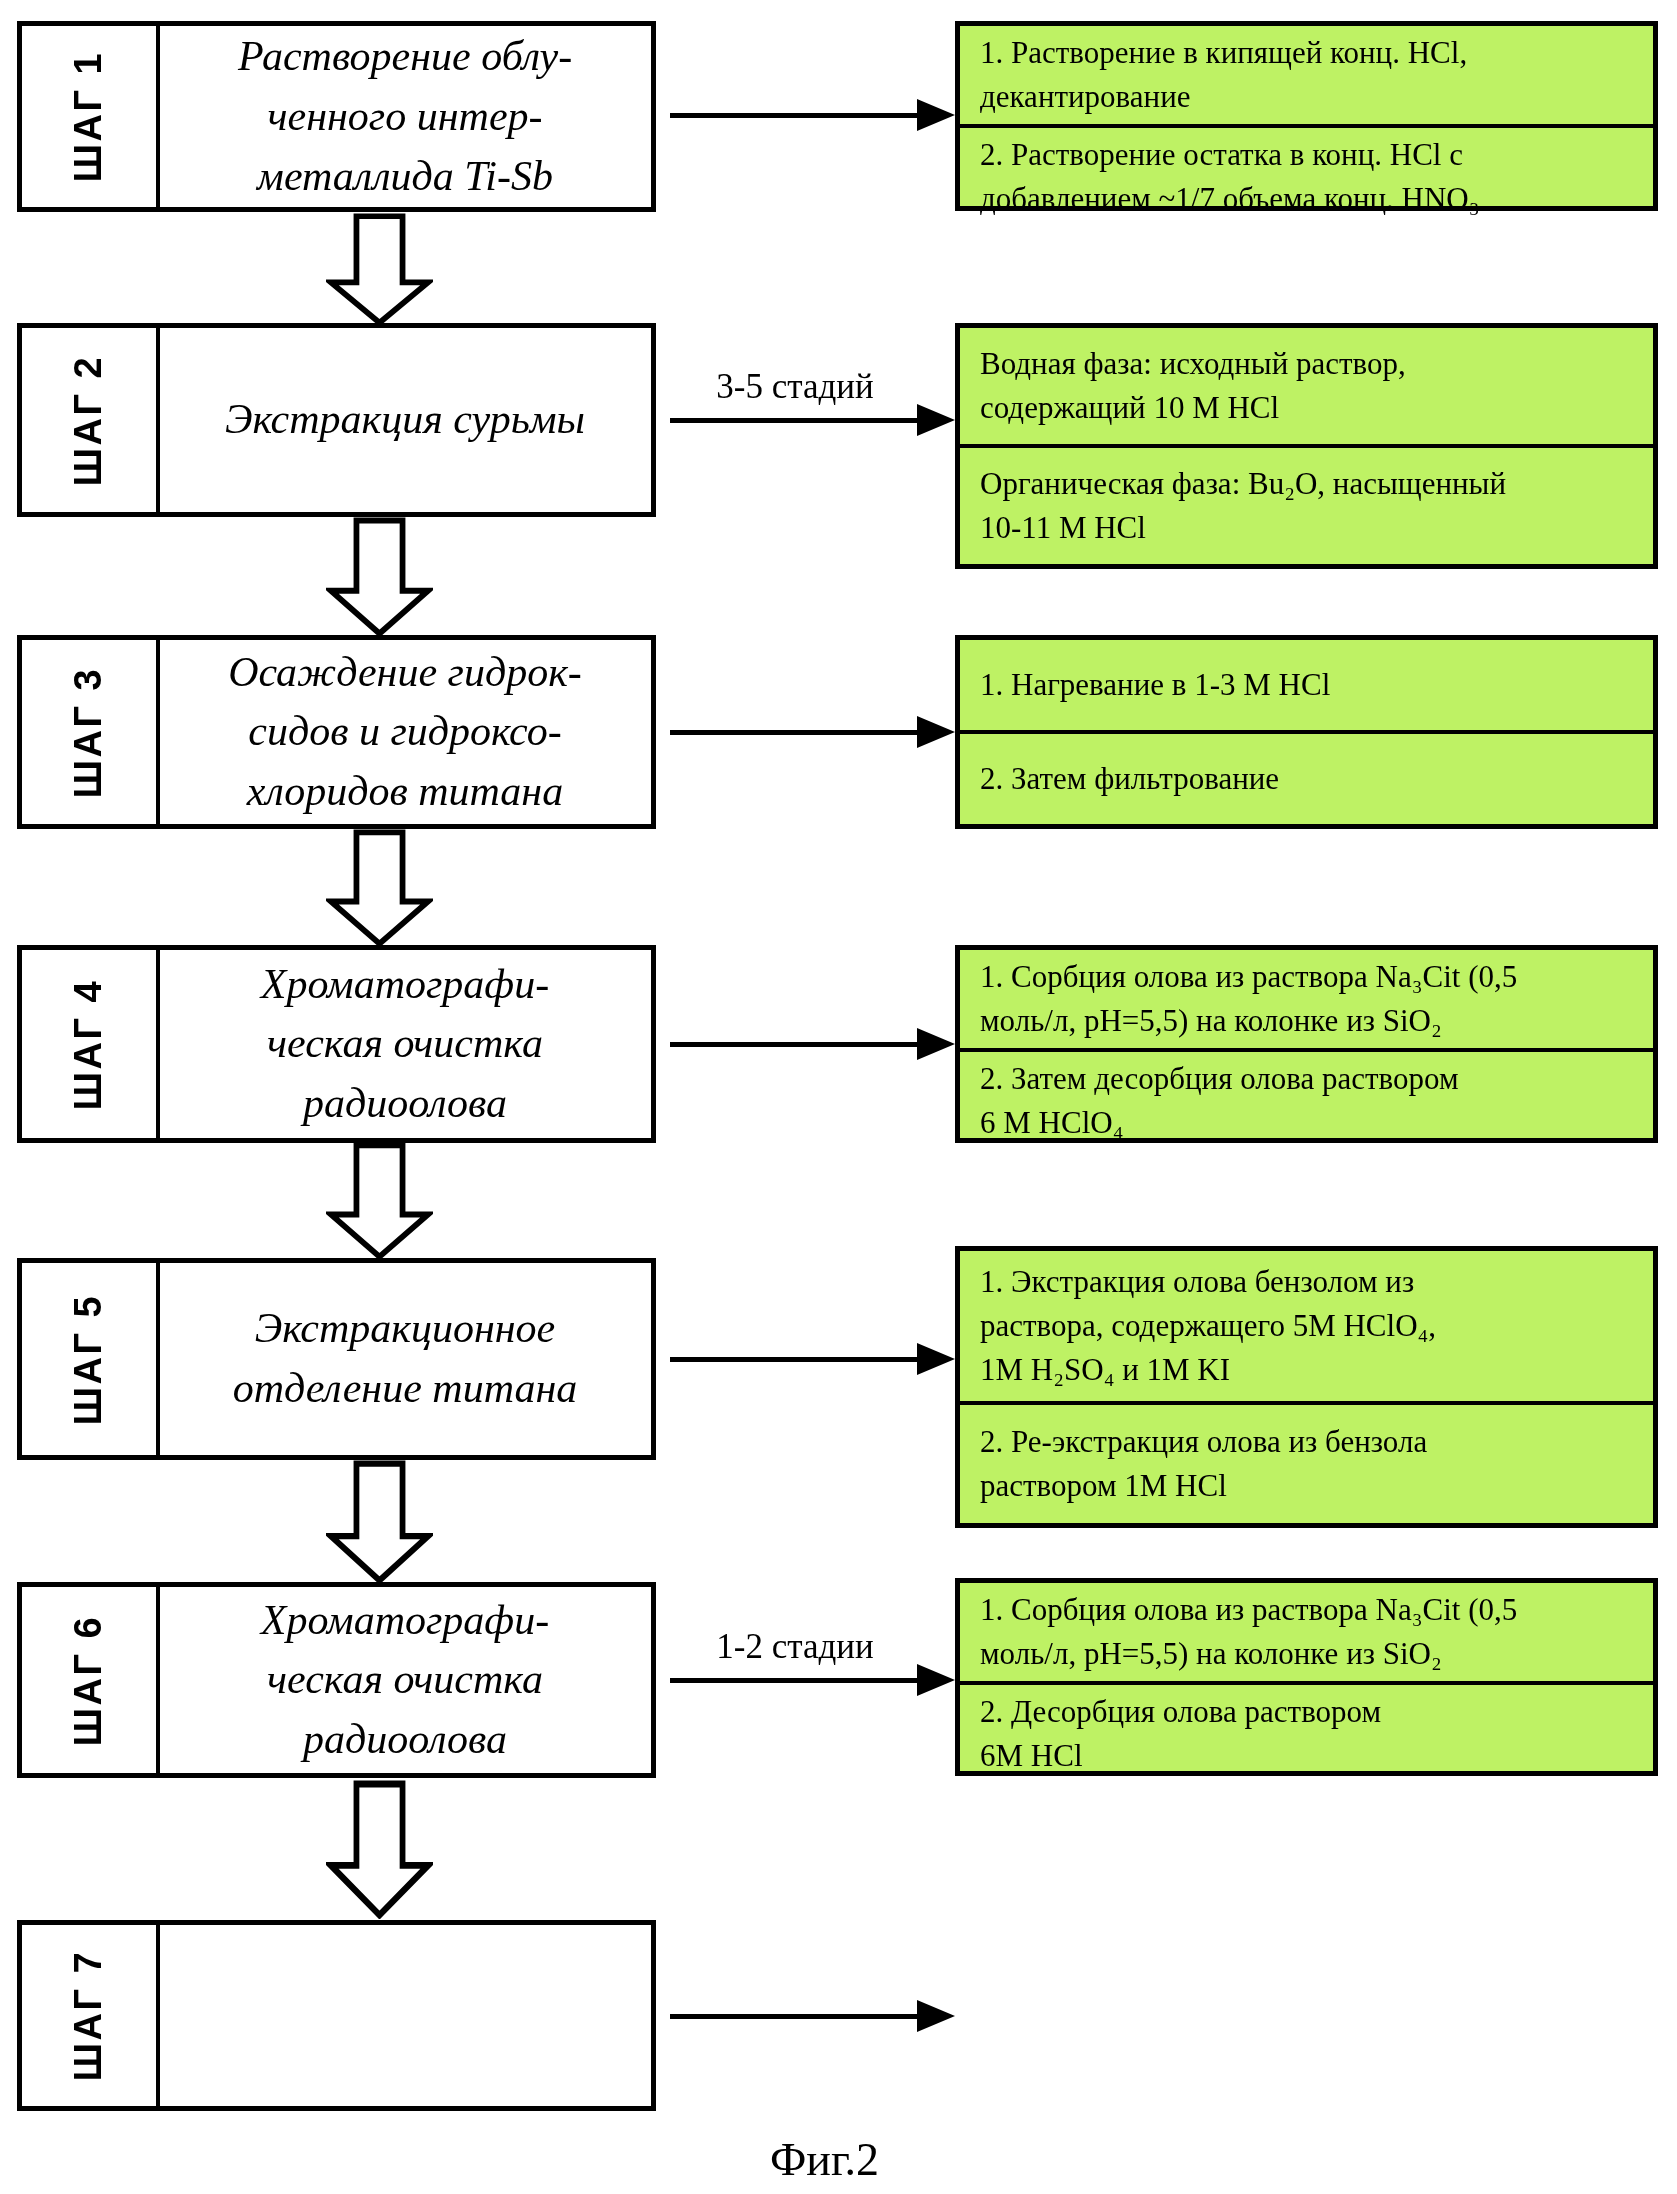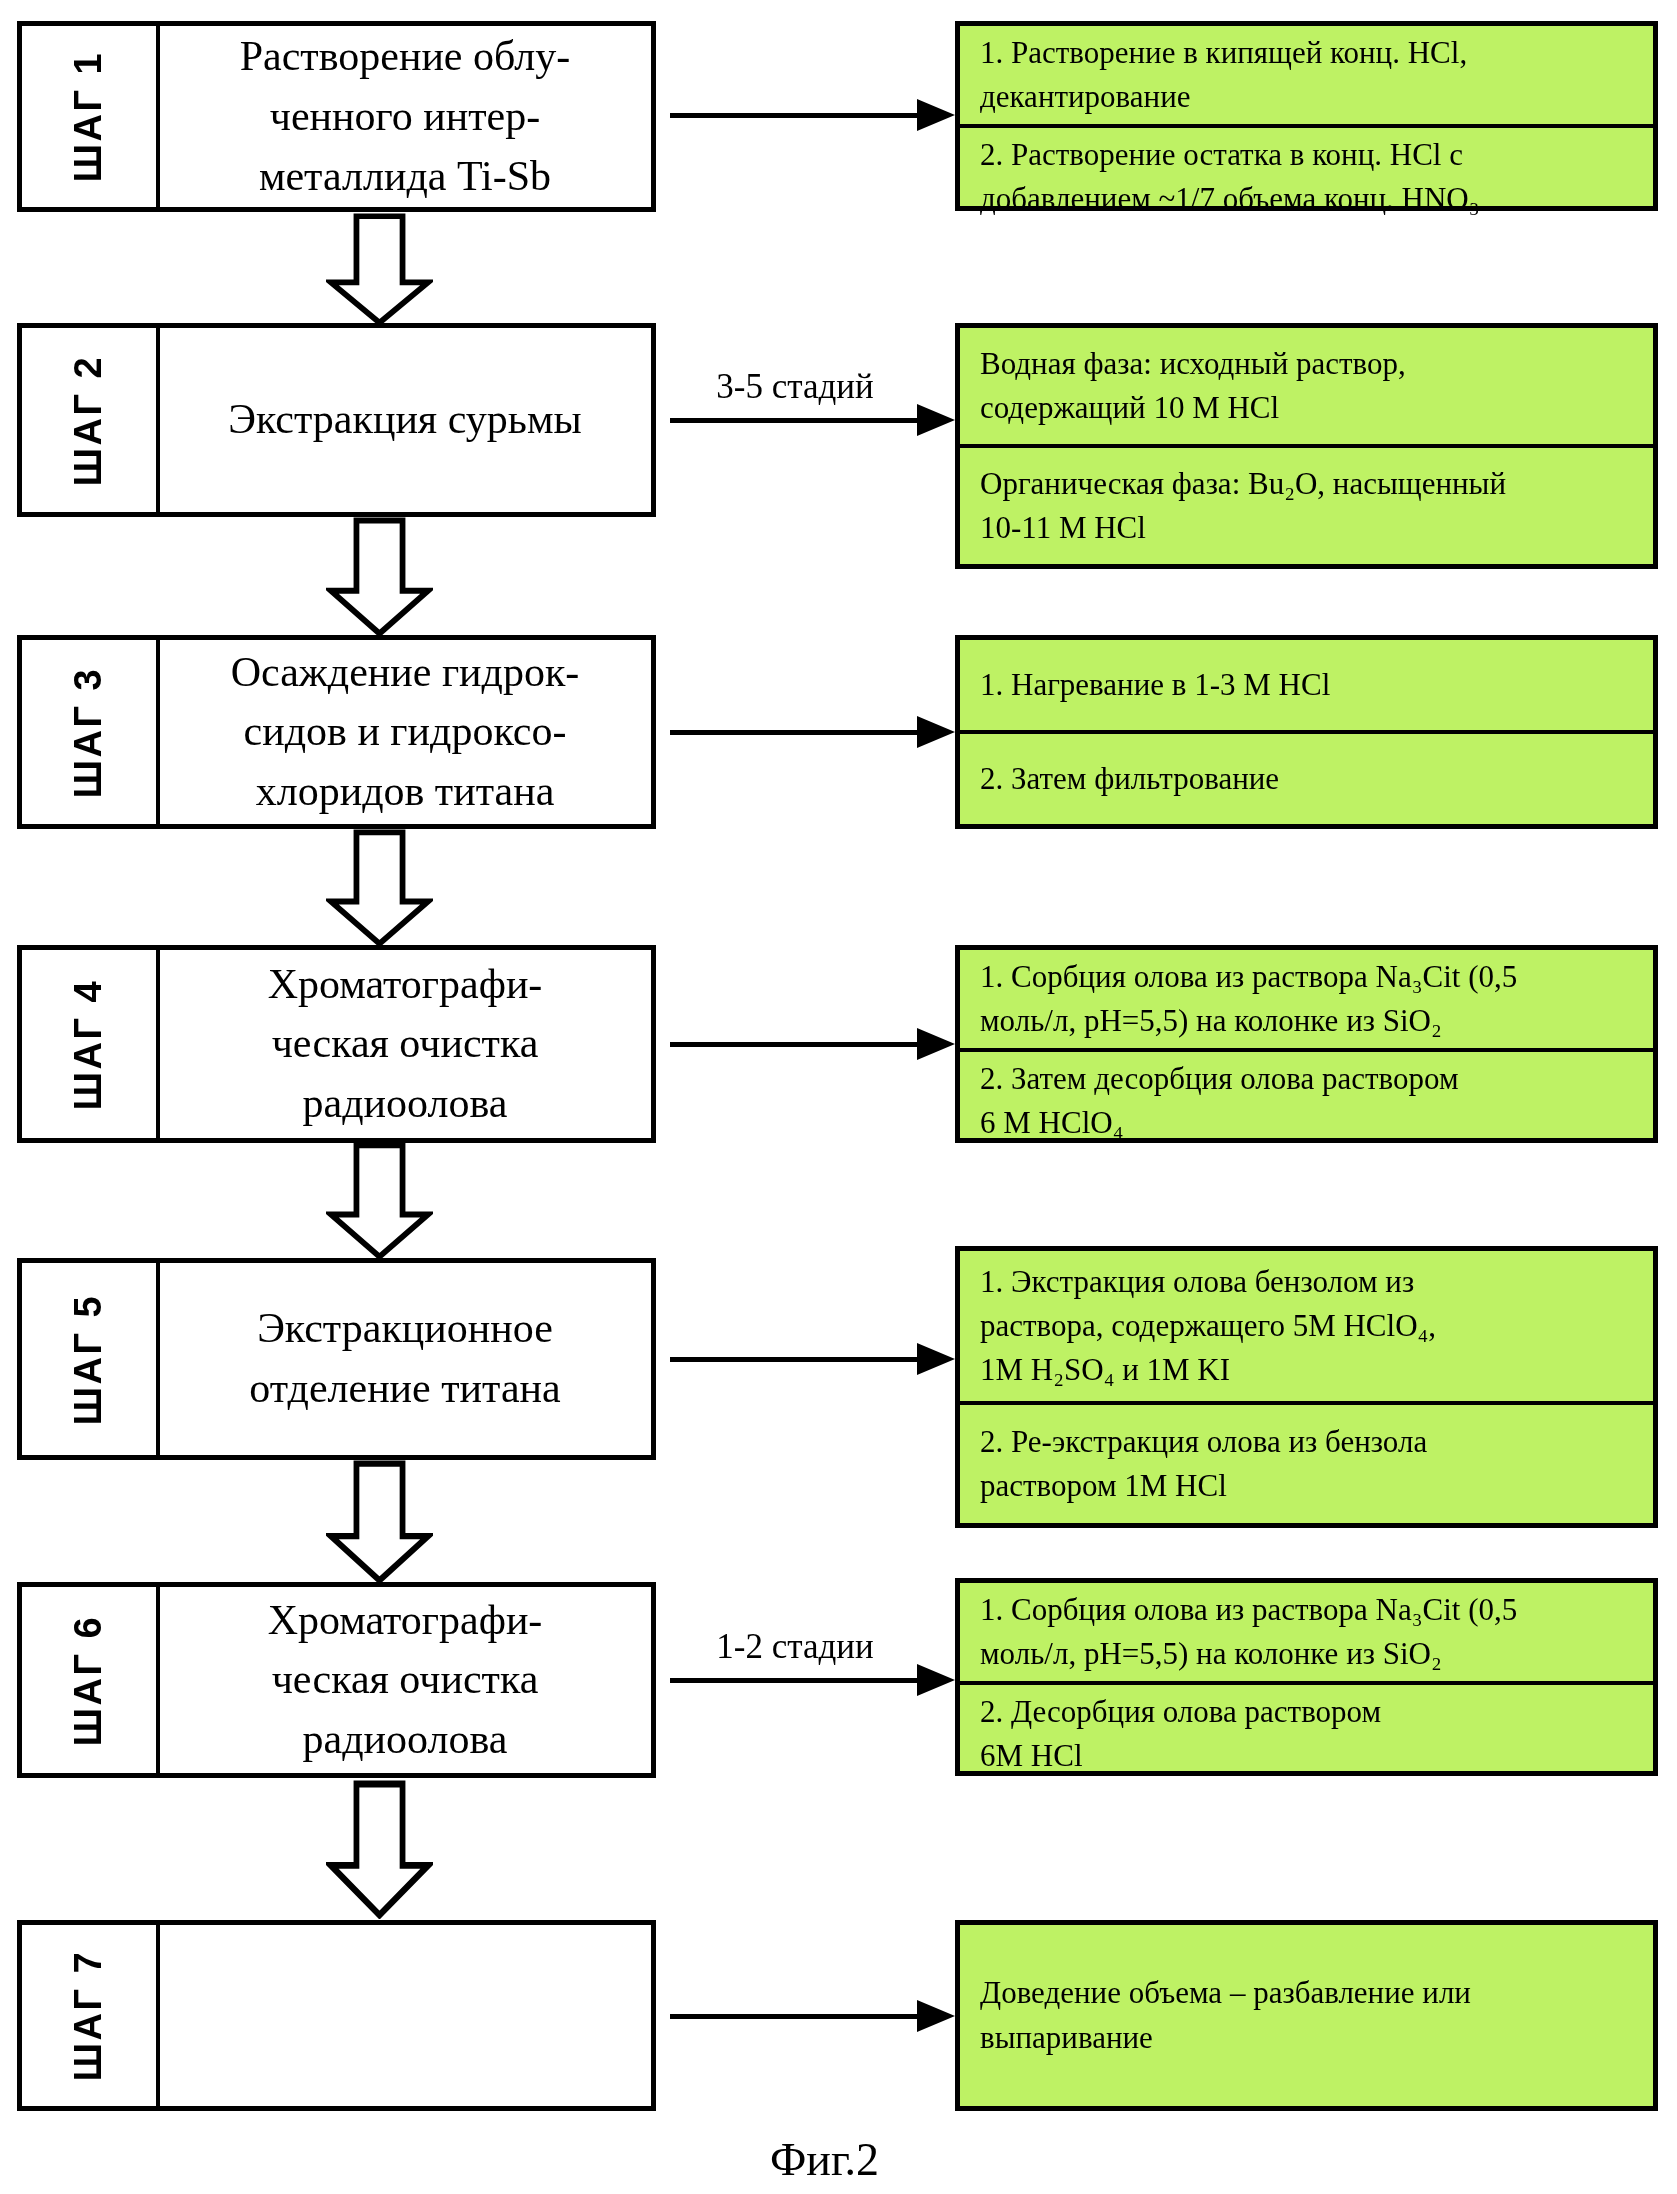--- a/index.html
+++ b/index.html
@@ -7,21 +7,21 @@
           font-family:"Liberation Serif","DejaVu Serif",serif;color:#000;}
 
   
   .lbox{position:absolute;left:16.5px;width:639px;box-sizing:border-box;
         border:5px solid #000;background:#fff;display:flex;}
   .numcell{width:134px;border-right:4.1px solid #000;display:flex;align-items:center;justify-content:center;}
   .num{transform:rotate(-90deg);white-space:nowrap;
        font-family:"Liberation Sans","DejaVu Sans",sans-serif;font-weight:bold;
        font-size:38px;letter-spacing:2.5px;}
   .tcell{flex:1;display:flex;align-items:center;justify-content:center;text-align:center;
-         white-space:pre-line;font-size:42px;line-height:1.42;padding:0 1px;}
+         white-space:pre-line;font-size:42px;line-height:1.42;padding:0 1px;font-style:italic;}
 
   .r0{top:21.4px;height:191px}
   .r1{top:323px;height:194px}
   .r2{top:635px;height:194px}
   .r3{top:945px;height:198px}
   .r4{top:1258px;height:202px}
   .r5{top:1582px;height:196px}
   .r6{top:1920px;height:191px}
 
   
@@ -197,21 +197,17 @@
 
   <div class="lbox r6">
     <div class="numcell">
       <span class="num">ШАГ 7</span>
     </div>
   </div>
   <div class="harrow h6">
     <div class="abar"></div>
     <div class="ahead"></div>
   </div>
-  <div class="rbox b6">
-    <div class="cell">Доведение объема – разбавление или
-выпаривание</div>
-  </div>
 
   <div class="caption">Фиг.2</div>
 
 </div>
 
 
 </body></html>

